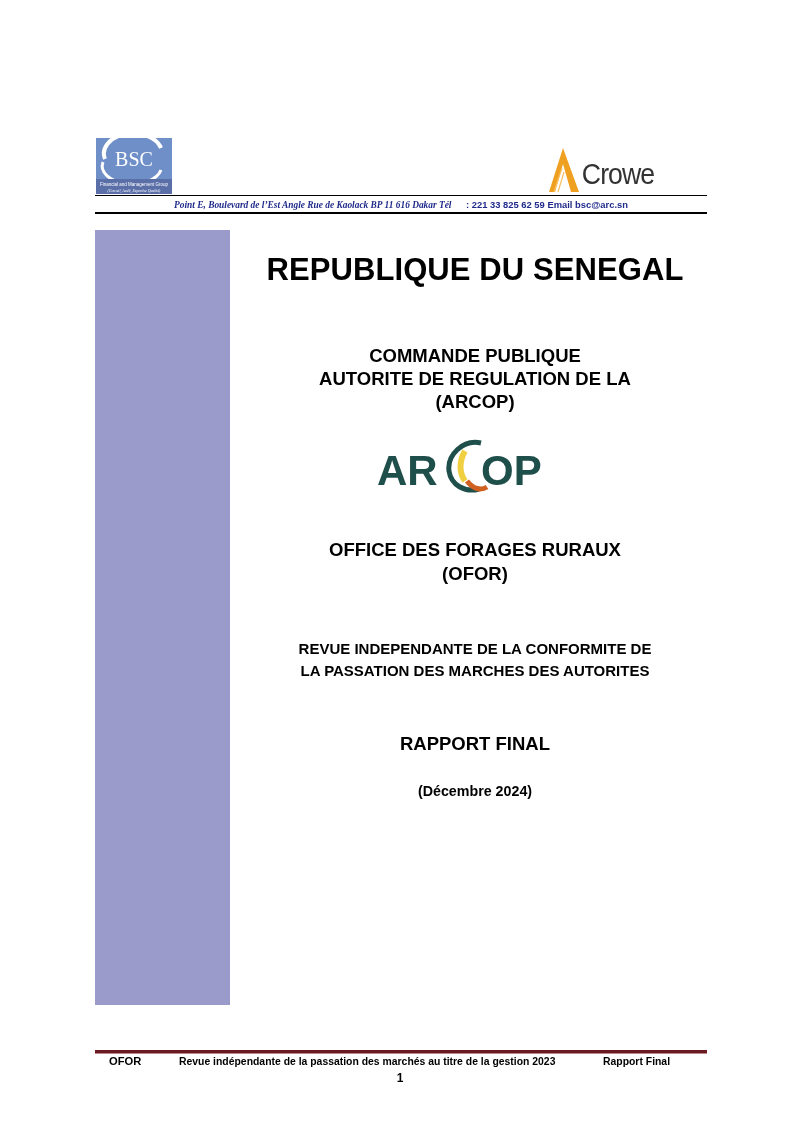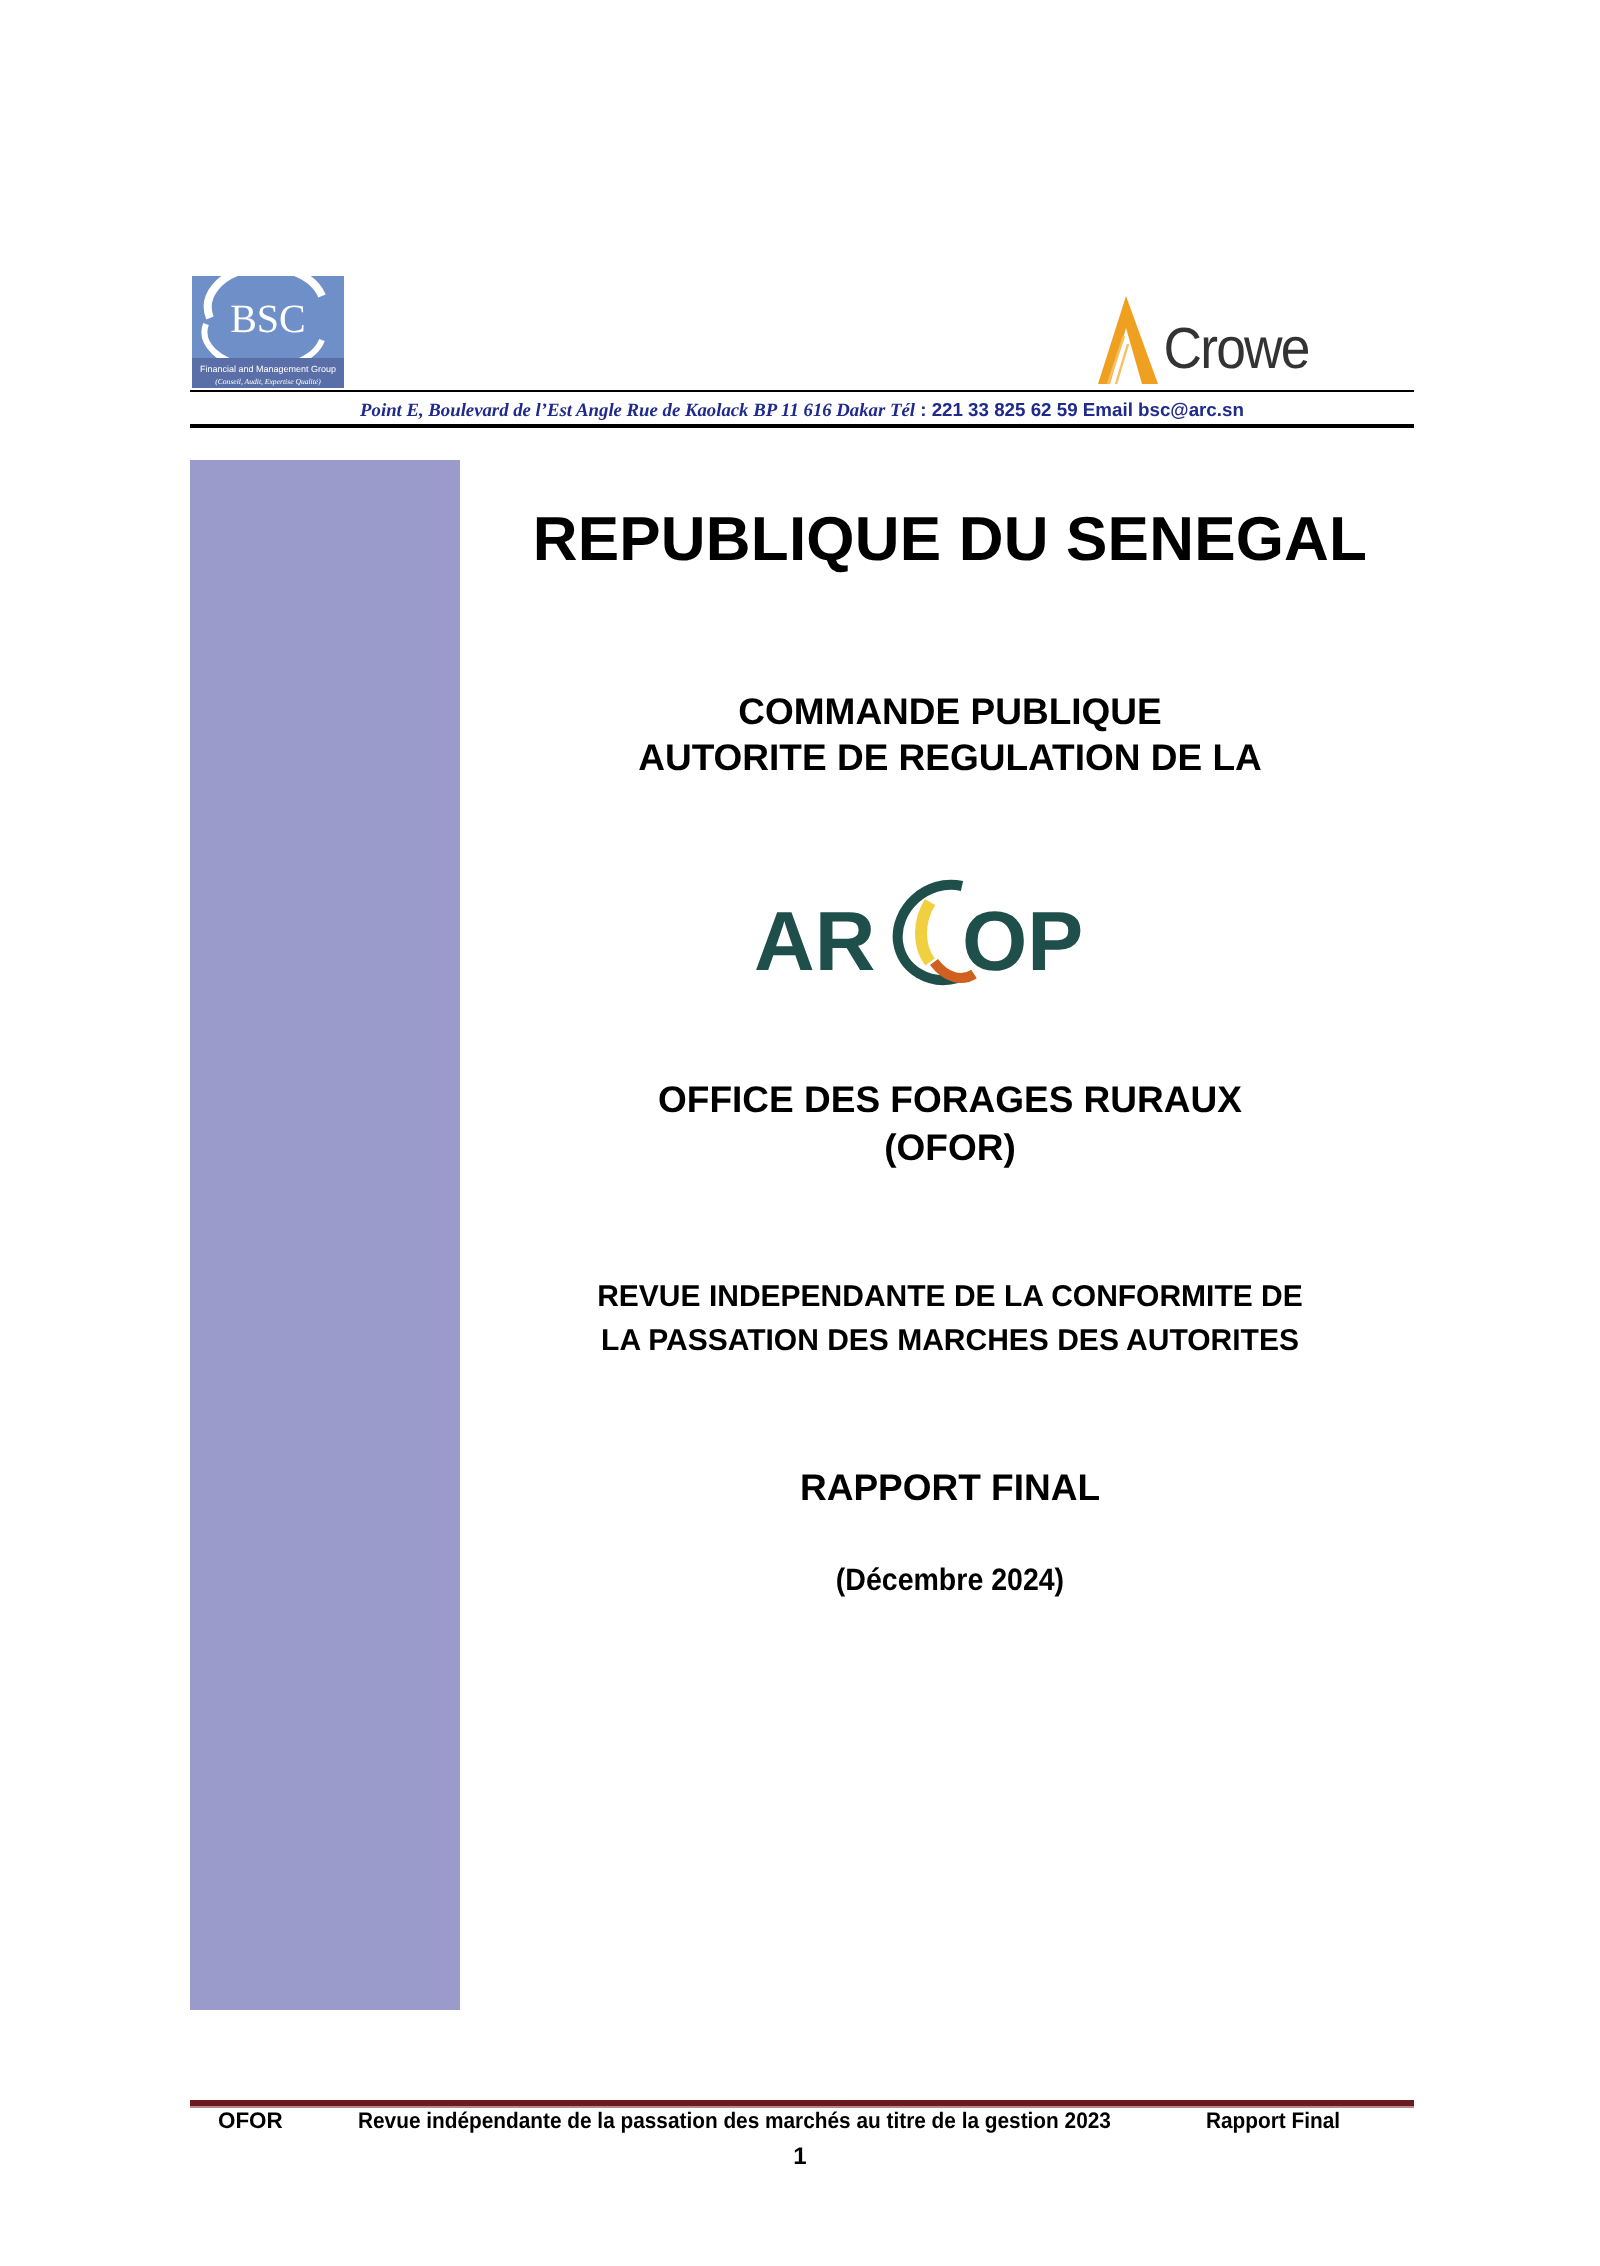--- a/index.html
+++ b/index.html
@@ -10,21 +10,21 @@
     .bsc-logo { position: absolute; left: 95px; top: 138px; width: 78px; height: 56px;
                 background: #15803d; overflow: hidden; }
     .bsc-logo svg { display: block; }
     .crowe-logo { position: absolute; left: 545px; top: 148px; width: 115px; height: 46px; }
     .crowe-logo svg { display: block; }
     .header-rule-top { position: absolute; left: 95px; top: 195px; width: 612px; height: 0;
                        border-top: 1.5px solid #000; }
     .header-address { position: absolute; left: 95px; top: 199px; width: 612px; text-align: center;
                       font-size: 9.4px; font-weight: bold; color: #1f2a8a; white-space: nowrap; }
     .header-address .addr-italic { font-family: "Liberation Serif", serif; font-style: italic; }
-    .header-address .addr-plain { font-family: "Liberation Sans", sans-serif; }
+    .header-address .addr-plain { font-family: "Liberation Sans", sans-serif; padding-left: 12px; }
     .header-rule-bottom { position: absolute; left: 95px; top: 212px; width: 612px; height: 0;
                           border-top: 2.5px solid #000; }
 
     
     .side-band { position: absolute; left: 95px; top: 230px; width: 135px; height: 775px;
                  background: #9b9bcb; }
 
     
     .title-block { position: absolute; left: 240px; width: 470px; text-align: center; font-weight: bold; }
     .t-country { top: 252px; font-size: 31px; letter-spacing: 0.1px; }
@@ -80,20 +80,21 @@
 
 <div class="side-band"></div>
 
 <div class="title-block t-country">
   <span>REPUBLIQUE DU SENEGAL</span>
 </div>
 
 <div class="title-block t-authority">
   <div>COMMANDE PUBLIQUE</div>
   <div>AUTORITE DE REGULATION DE LA</div>
+  <div>(ARCOP)</div>
 </div>
 
 <div class="arcop-logo">
   <svg width="175" height="56" viewBox="0 0 175 56">
     <text x="2" y="48" font-family="Liberation Sans, sans-serif" font-weight="bold" font-size="42" fill="#1f4f4a">AR</text>
     <path d="M106 6 C88 2 72 18 74 34 C76 48 90 56 104 52" stroke="#1f4f4a" stroke-width="5" fill="none"></path>
     <path d="M90 14 C84 24 84 36 90 44" stroke="#f0d040" stroke-width="6" fill="none"></path>
     <path d="M92 44 C98 52 106 54 112 50" stroke="#d06020" stroke-width="5" fill="none"></path>
     <text x="106" y="48" font-family="Liberation Sans, sans-serif" font-weight="bold" font-size="42" fill="#1f4f4a">OP</text>
   </svg>

